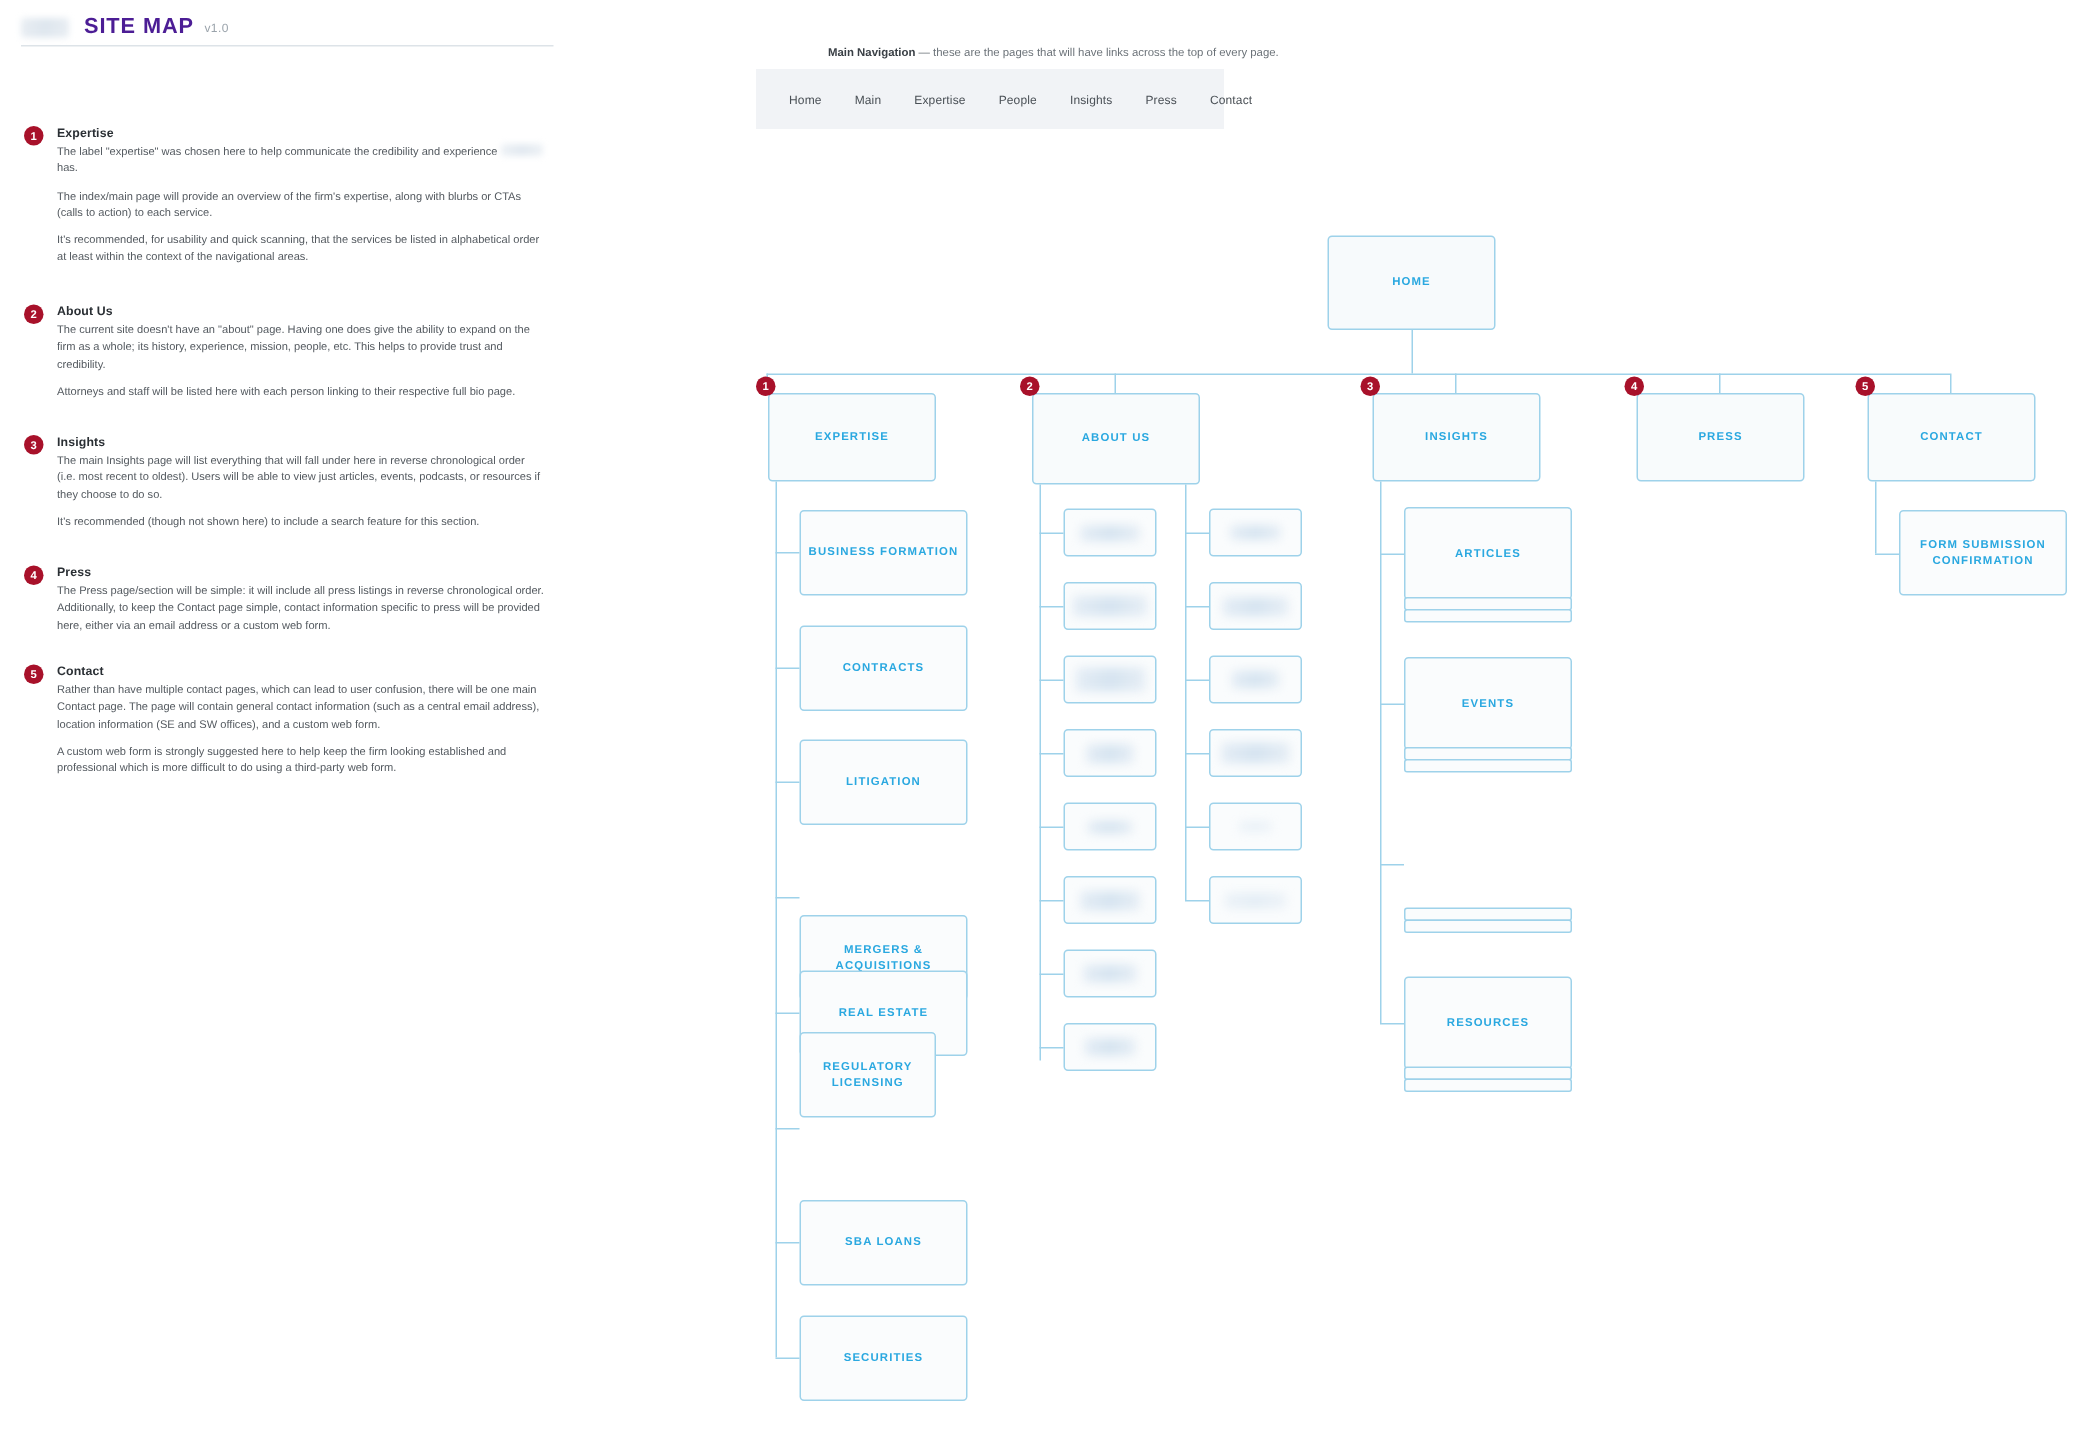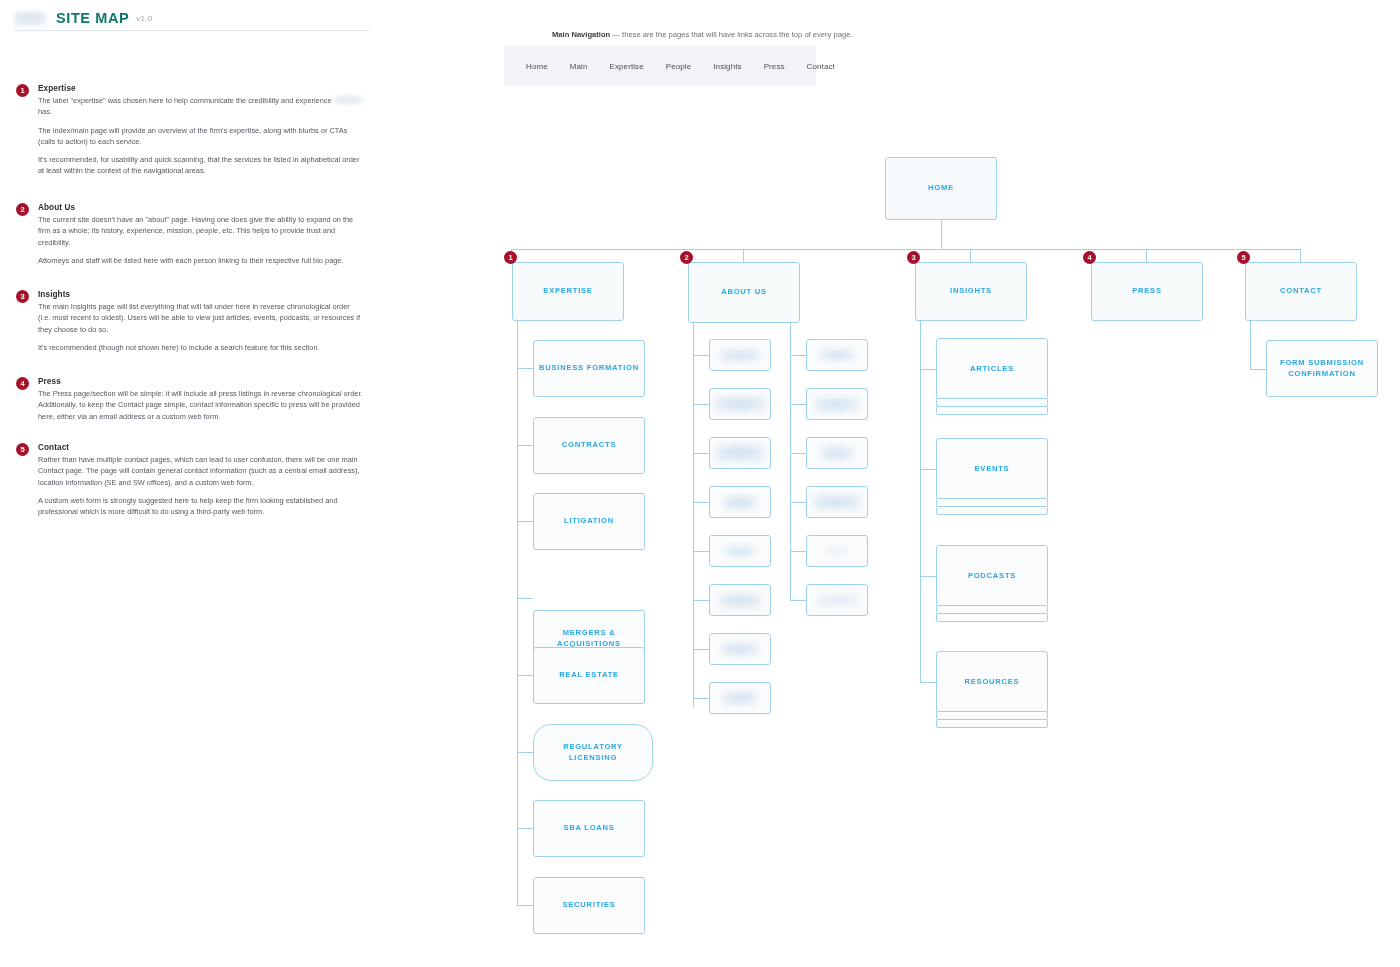--- a/index.html
+++ b/index.html
@@ -15,21 +15,21 @@
 
   
   #left-panel { position:absolute; left:0; top:0; width:380px; height:967px; }
 
   #header-row { position:absolute; left:14px; top:6px; width:355px; height:24px; display:flex; align-items:center; }
   .logo-redaction {
     width:32px; height:13px; margin-right:10px;
     background:linear-gradient(100deg,#e9eef3,#dee6ee,#e9eef3);
     filter:blur(2px); border-radius:2px;
   }
-  #doc-title { font-size:14.5px; font-weight:bold; color:#0f766e; letter-spacing:.6px; }
+  #doc-title { font-size:14.5px; font-weight:bold; color:#4c1d95; letter-spacing:.6px; }
   #doc-version { font-size:8px; color:#9aa3ab; margin-left:7px; letter-spacing:.3px; }
   #header-rule { position:absolute; left:14px; top:30px; width:355px; height:1px; background:#dde3e8; }
 
   .note { position:absolute; left:16px; width:348px; }
   .note-badge {
     position:absolute; left:0; top:0;
     width:13px; height:13px; border-radius:50%;
     background:#a8112a; color:#fff;
     font-size:7.5px; font-weight:bold;
     display:flex; align-items:center; justify-content:center;
@@ -215,21 +215,21 @@
   <div class="node level2" style="left:153px; top:570px; width:112px; height:57px;margin-top:40px;">
     <span class="node-label">MERGERS &amp; ACQUISITIONS</span>
   </div>
 
   <div class="line hline" style="left:137px; top:675px; width:16px;"></div>
   <div class="node level2" style="left:153px; top:647px; width:112px; height:57px;">
     <span class="node-label">REAL ESTATE</span>
   </div>
 
   <div class="line hline" style="left:137px; top:752px; width:16px;"></div>
-  <div class="node level2" style="left:153px; top:724px; width:120px; height:57px;border-radius:18px;">
+  <div class="node level2" style="left:153px; top:688px; width:91px; height:57px;">
     <span class="node-label">REGULATORY LICENSING</span>
   </div>
 
   <div class="line hline" style="left:137px; top:828px; width:16px;"></div>
   <div class="node level2" style="left:153px; top:800px; width:112px; height:57px;">
     <span class="node-label">SBA LOANS</span>
   </div>
 
   <div class="line hline" style="left:137px; top:905px; width:16px;"></div>
   <div class="node level2" style="left:153px; top:877px; width:112px; height:57px;">
@@ -329,23 +329,20 @@
   <div class="strip" style="left:556px; top:406px; width:112px;"></div>
 
   <div class="line hline" style="left:540px; top:469px; width:16px;"></div>
   <div class="node level2" style="left:556px; top:438px; width:112px; height:62px;">
     <span class="node-label">EVENTS</span>
   </div>
   <div class="strip" style="left:556px; top:498px; width:112px;"></div>
   <div class="strip" style="left:556px; top:506px; width:112px;"></div>
 
   <div class="line hline" style="left:540px; top:576px; width:16px;"></div>
-  <div class="node level2" style="left:556px; top:545px; width:112px; height:62px;">
-    <span class="node-label">PODCASTS</span>
-  </div>
   <div class="strip" style="left:556px; top:605px; width:112px;"></div>
   <div class="strip" style="left:556px; top:613px; width:112px;"></div>
 
   <div class="line hline" style="left:540px; top:682px; width:16px;"></div>
   <div class="node level2" style="left:556px; top:651px; width:112px; height:62px;">
     <span class="node-label">RESOURCES</span>
   </div>
   <div class="strip" style="left:556px; top:711px; width:112px;"></div>
   <div class="strip" style="left:556px; top:719px; width:112px;"></div>
 

